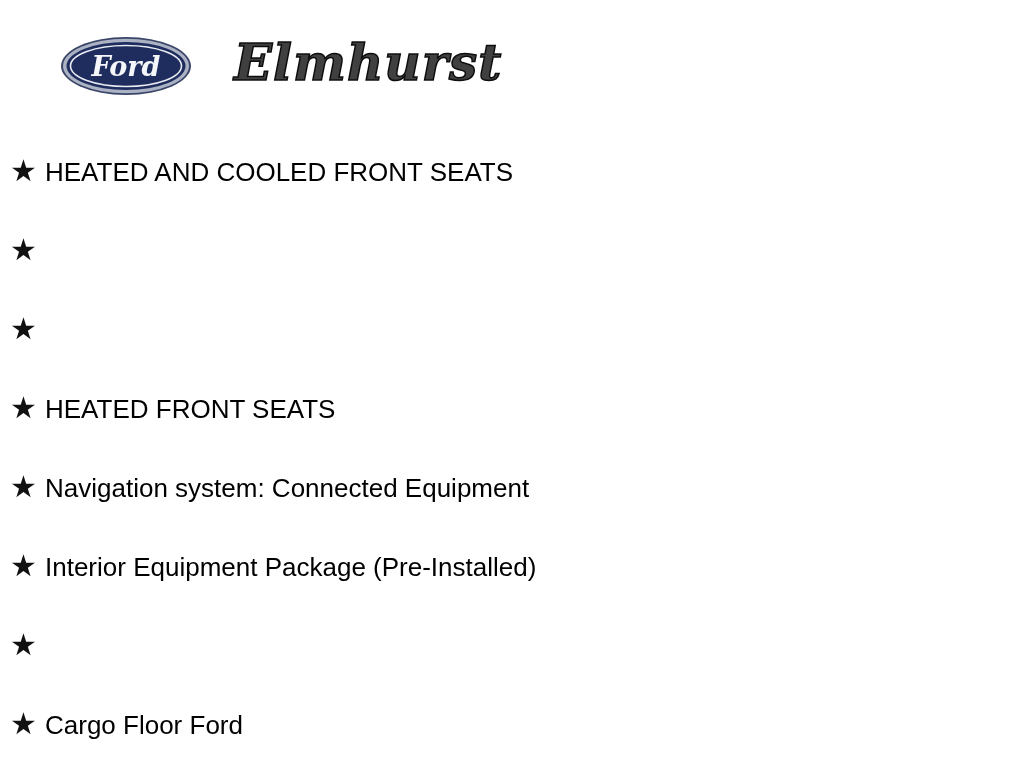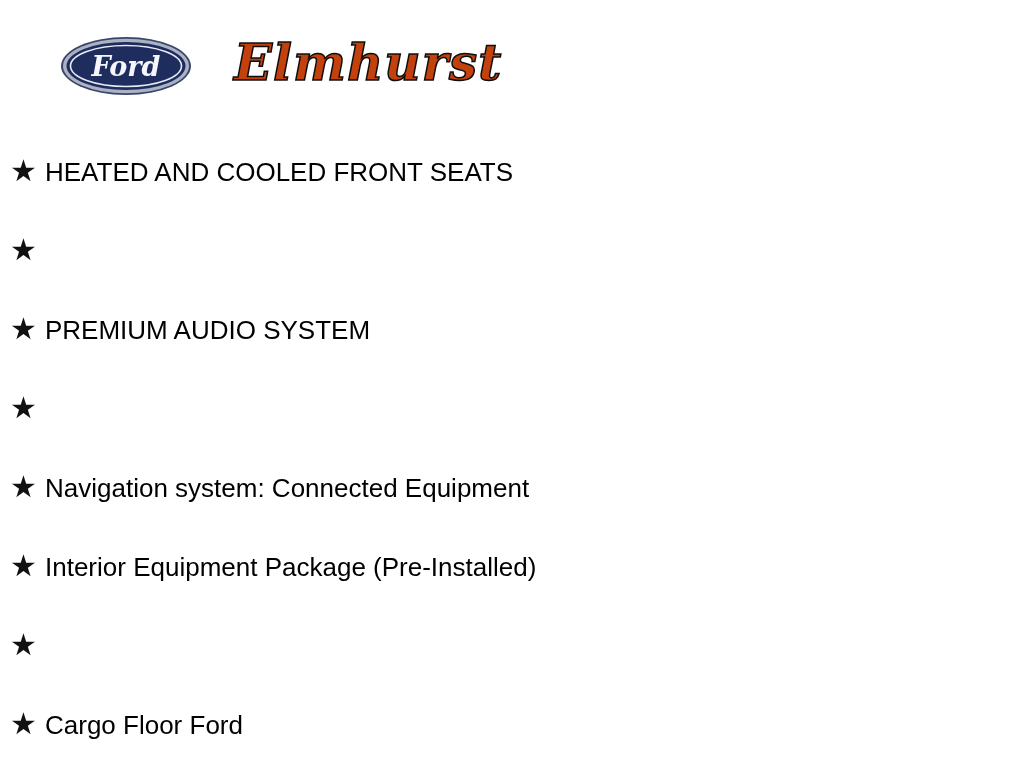--- a/index.html
+++ b/index.html
@@ -28,21 +28,21 @@
     display: block;
     width: 132px;
     height: 60px;
   }
   .dealer-name {
     font-family: "DejaVu Serif", "Liberation Serif", serif;
     font-weight: bold;
     font-style: italic;
     font-size: 50px;
     letter-spacing: 1px;
-    color: #c2410c;
+    color: #404040;
     line-height: 1;
     padding-bottom: 6px;
     -webkit-text-stroke: 1.5px #0d0d0d;
   }
   .feature-list {
     position: absolute;
     left: 10px;
     top: 156px;
     list-style: none;
   }
@@ -95,24 +95,24 @@
   <ul class="feature-list">
     <li class="feature-item">
       <span class="star-icon">★</span>
       <span class="feature-label">HEATED AND COOLED FRONT SEATS</span>
     </li>
     <li class="feature-item">
       <span class="star-icon">★</span>
     </li>
     <li class="feature-item">
       <span class="star-icon">★</span>
-      <span class="feature-label">PREMIUM AUDIO SYSTEM</span>
     </li>
     <li class="feature-item">
       <span class="star-icon">★</span>
+      <span class="feature-label">HEATED FRONT SEATS</span>
     </li>
     <li class="feature-item">
       <span class="star-icon">★</span>
       <span class="feature-label">Navigation system: Connected Equipment</span>
     </li>
     <li class="feature-item">
       <span class="star-icon">★</span>
       <span class="feature-label">Interior Equipment Package (Pre-Installed)</span>
     </li>
     <li class="feature-item">

